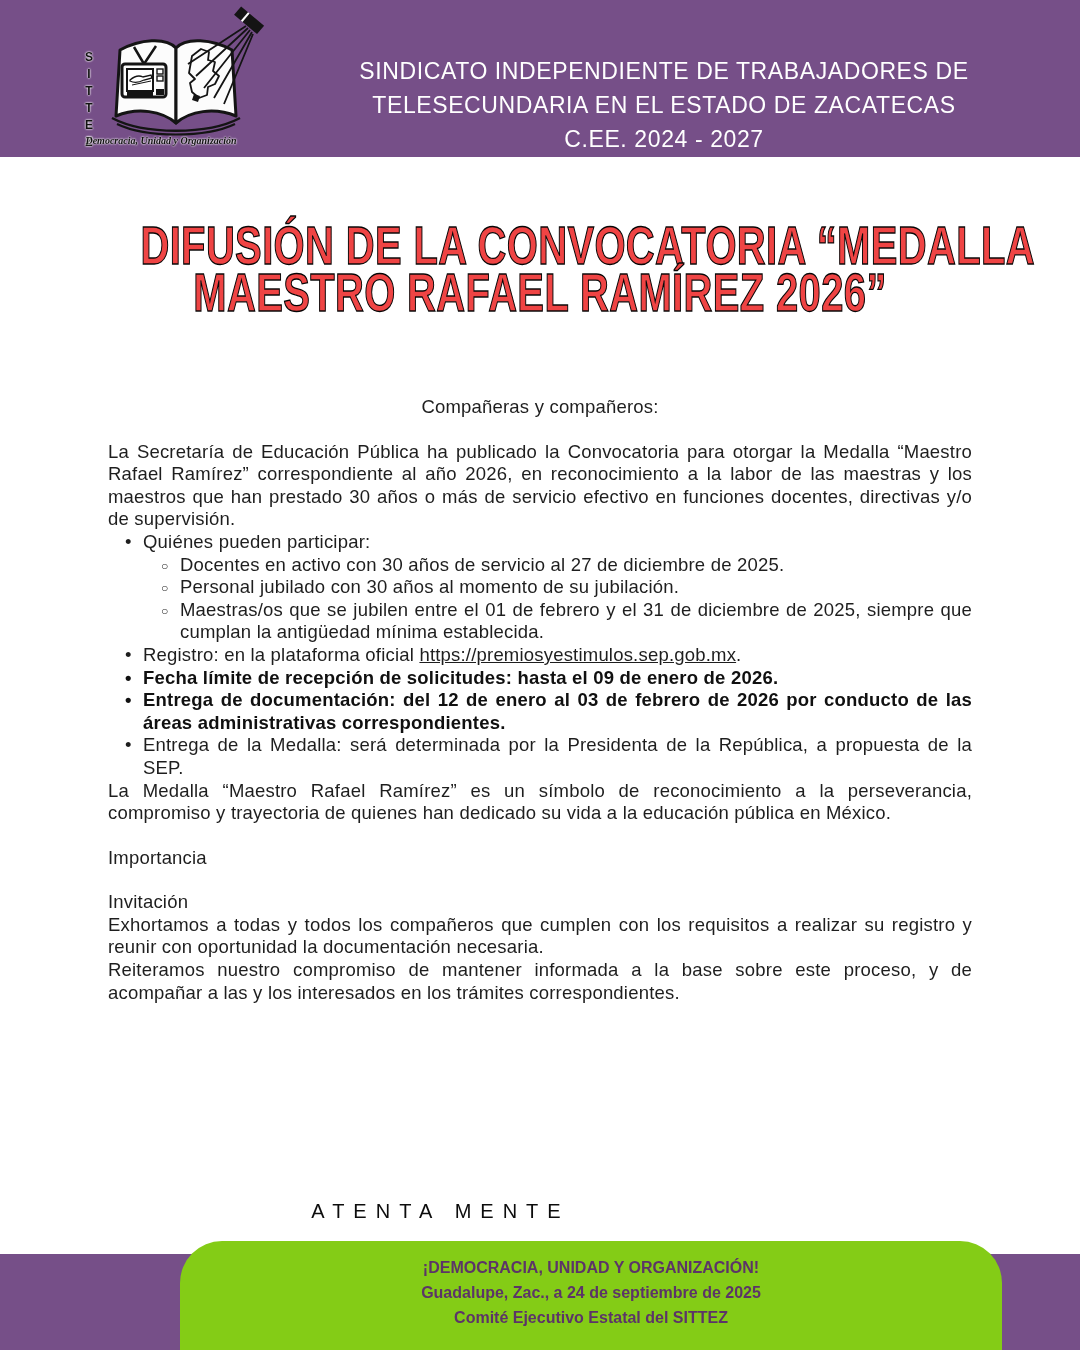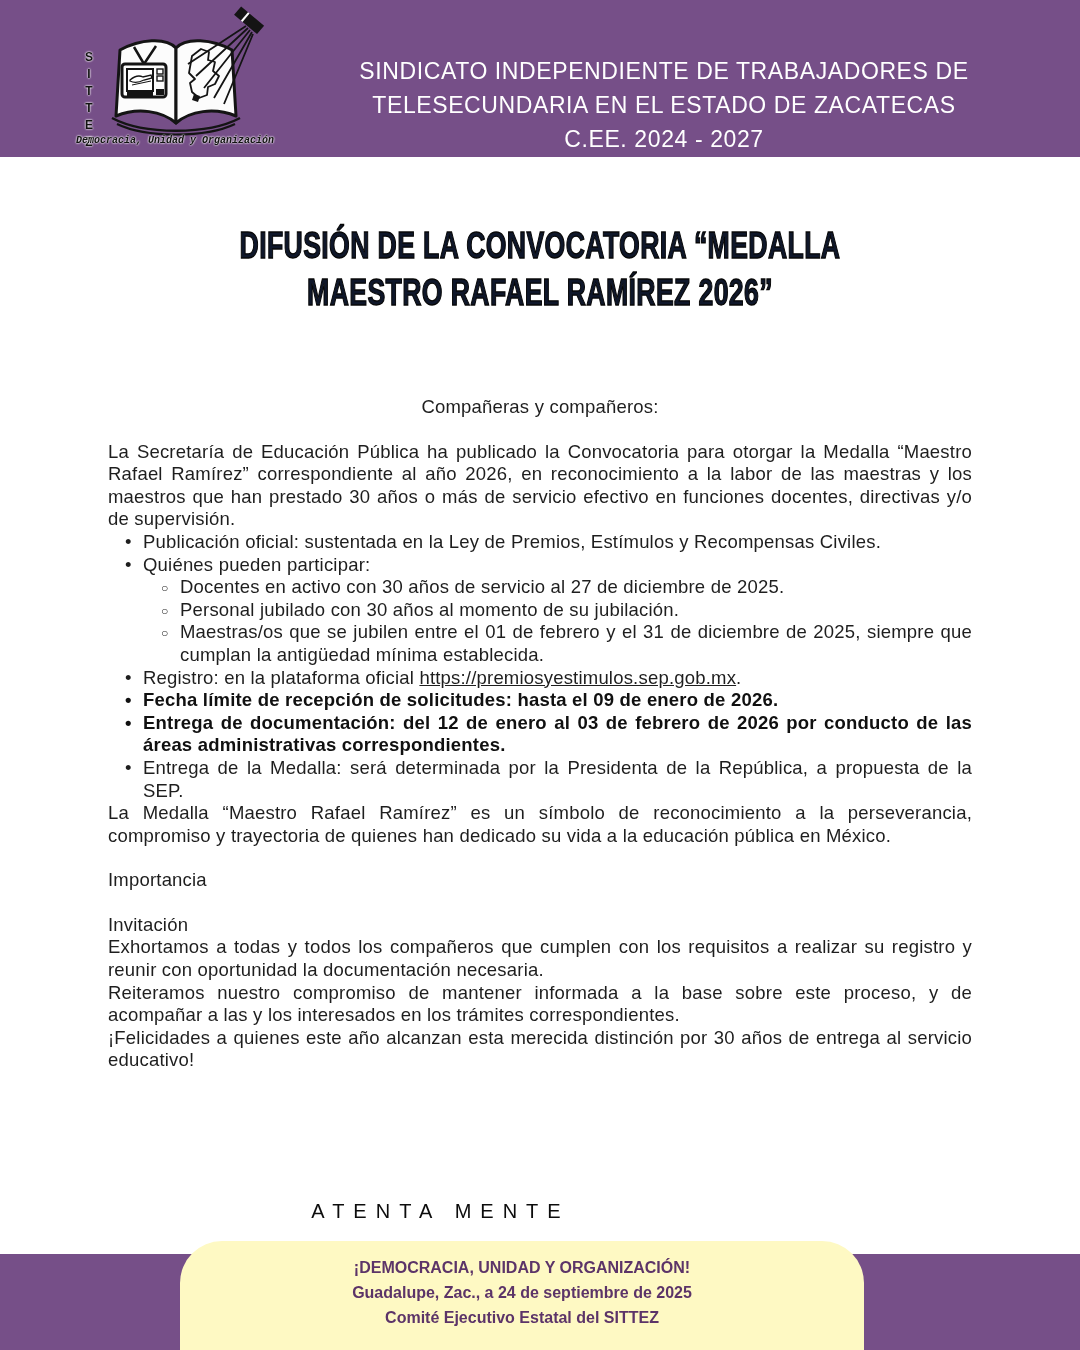--- a/index.html
+++ b/index.html
@@ -18,29 +18,29 @@
   .logo{position:absolute;left:76px;top:4px;width:204px;height:152px;}
   .logo svg{position:absolute;left:0;top:0;}
   .logo-acronym{
     position:absolute;left:6px;top:46px;height:90px;
     writing-mode:vertical-lr;text-orientation:upright;
     font-size:12px;font-weight:700;letter-spacing:3px;color:#121212;
     text-shadow:0 0 2px #fff,0 0 2px #fff;
   }
   .logo-motto{
     position:absolute;left:0px;top:131px;width:170px;text-align:center;
-    font-family:Liberation Mono, monospace;font-style:italic;font-weight:700;
+    font-family:Liberation Serif, serif;font-style:italic;font-weight:700;
     font-size:10px;color:#121212;text-shadow:0 0 2px #fff,0 0 2px #fff;white-space:nowrap;
   }
 
   
   .title{
     position:absolute;left:0;top:222px;width:1080px;margin:0;
-    text-align:center;font-size:36px;line-height:47px;font-weight:700;
-    color:#0f172a;-webkit-text-stroke:1.3px #060606;letter-spacing:0.5px;
+    text-align:center;font-size:54px;line-height:47px;font-weight:700;
+    color:#ef4444;-webkit-text-stroke:1.3px #060606;letter-spacing:0.5px;
   }
   .tline{display:block;transform:scaleX(0.74);transform-origin:50% 50%;white-space:nowrap;}
 
   
   .content{
     position:absolute;left:108px;top:392px;width:864px;
     font-size:18.5px;line-height:22.6px;letter-spacing:0.2px;color:#1e1e1e;
   }
   .para{margin:0;text-align:justify;}
   .salutation{margin:4px;text-align:center;}
@@ -55,22 +55,22 @@
 
   
   .closing{
     position:absolute;left:0;top:1200px;width:872px;text-align:center;
     font-size:20px;letter-spacing:9px;text-indent:9px;color:#0c0c0c;font-weight:400;
   }
 
   
   .band-bottom{position:absolute;left:0;top:1254px;width:1080px;height:96px;background:#764f88;}
   .footer-card{
-    position:absolute;left:180px;top:1241px;width:684px;height:109px;
-    background:#fef9c3;border-radius:42px 42px 0 0;z-index:2;
+    position:absolute;left:180px;top:1241px;width:822px;height:109px;
+    background:#84cc16;border-radius:42px 42px 0 0;z-index:2;
     box-sizing:border-box;padding-top:14px;
   }
   .fline{text-align:center;font-weight:700;font-size:16px;line-height:25px;color:#5c3468;}
 </style>
 </head>
 <body>
 
 <div class="page">
 
   <header class="band-top">
@@ -121,23 +121,20 @@
     <span class="tline">MAESTRO RAFAEL RAMÍREZ 2026”</span>
   </h1>
 
   <main class="content">
     <p class="salutation">Compañeras y compañeros:</p>
 
     <p class="para gap">La Secretaría de Educación Pública ha publicado la Convocatoria para otorgar la Medalla “Maestro Rafael Ramírez” correspondiente al año 2026, en reconocimiento a la labor de las maestras y los maestros que han prestado 30 años o más de servicio efectivo en funciones docentes, directivas y/o de supervisión.</p>
 
     <ul class="bullets">
       <li class="l1">
-        <span>Publicación oficial: sustentada en la Ley de Premios, Estímulos y Recompensas Civiles.</span>
-      </li>
-      <li class="l1">
         <span>Quiénes pueden participar:</span>
       </li>
       <li class="l2">
         <span>Docentes en activo con 30 años de servicio al 27 de diciembre de 2025.</span>
       </li>
       <li class="l2">
         <span>Personal jubilado con 30 años al momento de su jubilación.</span>
       </li>
       <li class="l2">
         <span>Maestras/os que se jubilen entre el 01 de febrero y el 31 de diciembre de 2025, siempre que cumplan la antigüedad mínima establecida.</span>
@@ -155,21 +152,20 @@
         <span>Entrega de la Medalla: será determinada por la Presidenta de la República, a propuesta de la SEP.</span>
       </li>
     </ul>
 
     <p class="para">La Medalla “Maestro Rafael Ramírez” es un símbolo de reconocimiento a la perseverancia, compromiso y trayectoria de quienes han dedicado su vida a la educación pública en México.</p>
     <p class="para gap">Importancia</p>
 
     <p class="para gap">Invitación</p>
     <p class="para">Exhortamos a todas y todos los compañeros que cumplen con los requisitos a realizar su registro y reunir con oportunidad la documentación necesaria.</p>
     <p class="para">Reiteramos nuestro compromiso de mantener informada a la base sobre este proceso, y de acompañar a las y los interesados en los trámites correspondientes.</p>
-    <p class="para">¡Felicidades a quienes este año alcanzan esta merecida distinción por 30 años de entrega al servicio educativo!</p>
   </main>
 
   <div class="closing">ATENTA MENTE</div>
 
   <footer>
     <div class="band-bottom"></div>
     <div class="footer-card">
       <div class="fline">¡DEMOCRACIA, UNIDAD Y ORGANIZACIÓN!</div>
       <div class="fline">Guadalupe, Zac., a 24 de septiembre de 2025</div>
       <div class="fline">Comité Ejecutivo Estatal del SITTEZ</div>

